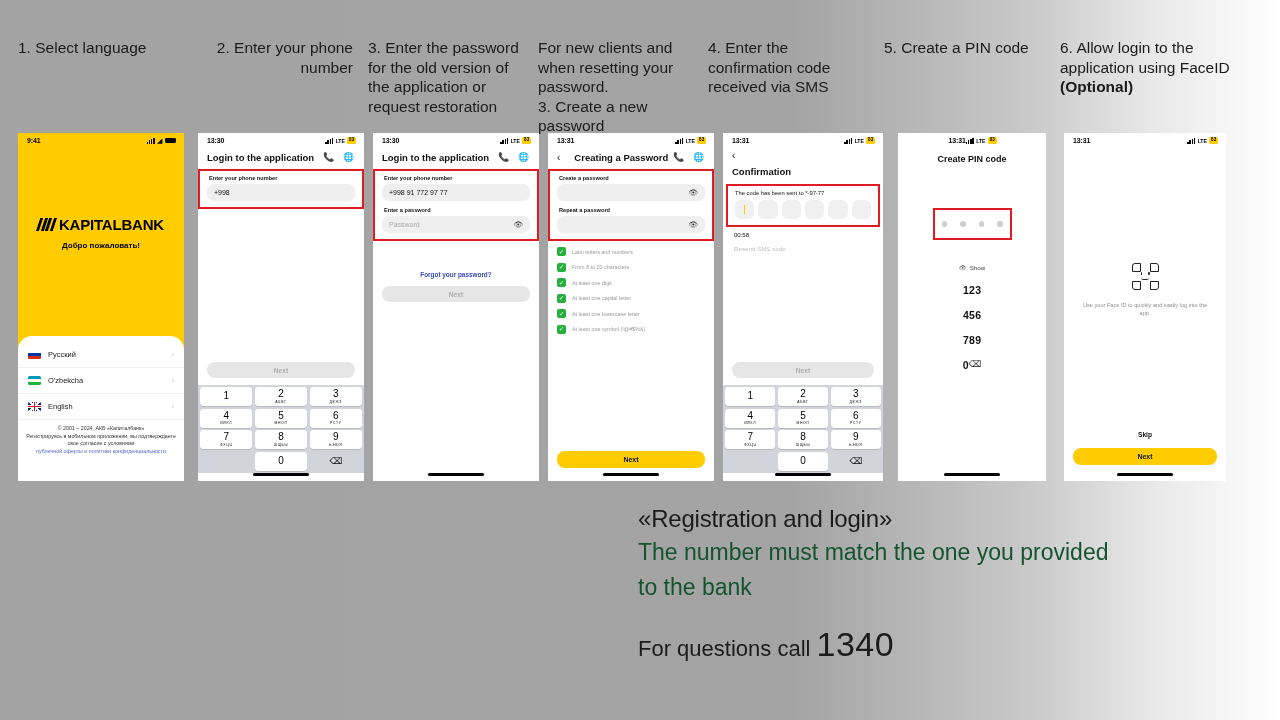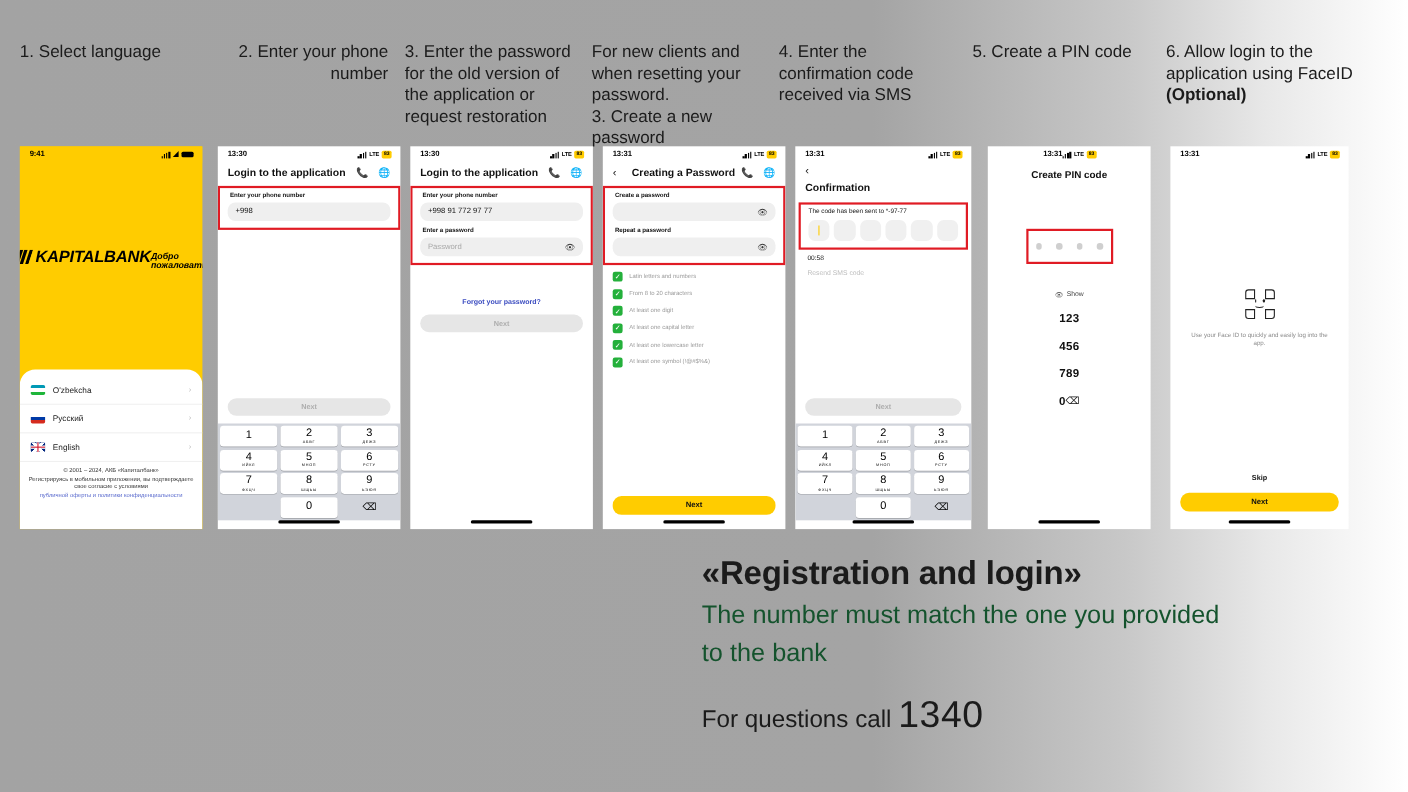--- a/index.html
+++ b/index.html
@@ -53,22 +53,22 @@
   
   .home-ind {
     margin: auto auto 5px auto; width: 56px; height: 3px;
     background: #000; border-radius: 3px; flex: 0 0 3px;
   }
 
   
   .p1 { background: #FFCC00; }
   .p1 .statusbar { background: #FFCC00; }
   .p1-brandarea {
-    flex: 1; display: flex; flex-direction: row;
-    align-items: center; justify-content: center; padding-bottom: 18px; font-style: italic;
+    flex: 1; display: flex; flex-direction: column;
+    align-items: center; justify-content: center; padding-bottom: 18px;
   }
   .p1-logo { display: flex; align-items: center; gap: 4px; }
   .p1-logo-mark {
     width: 17px; height: 13px; position: relative; overflow: hidden;
     transform: skewX(-18deg);
   }
   .p1-logo-mark i {
     position: absolute; top: 0; width: 3px; height: 13px; background: #000;
   }
   .p1-logo-mark i:nth-child(1){ left: 0; } .p1-logo-mark i:nth-child(2){ left: 4.6px; }
@@ -190,21 +190,21 @@
   .fi-smile {
     position:absolute; bottom: 2.5px; left: 2.5px; right: 2.5px; height: 4px;
     border-bottom: 1.4px solid #222; border-radius: 0 0 50% 50%;
   }
   .face-text { margin-top: 11px; font-size: 5.6px; color: #8c8c8c; text-align: center;
                line-height: 8px; padding: 0 16px; }
   .skip { text-align: center; font-size: 6.6px; font-weight: bold; color: #111; }
 
   
   .footer { position: absolute; left: 638px; top: 505px; width: 620px; }
-  .f-title { font-size: 30px; font-weight: bold; color: #1b1b1b; letter-spacing: -0.2px; }
+  .f-title { font-size: 24px; font-weight: normal; color: #1b1b1b; letter-spacing: -0.2px; }
   .f-body { font-size: 23px; color: #14532d; line-height: 35px; margin-top: 2px; }
   .f-call { margin-top: 20px; font-size: 22px; color: #1b1b1b; }
   .f-call b { font-size: 34px; font-weight: normal; letter-spacing: 0.5px; }
 </style>
 </head>
 <body>
 
 <div class="captions">
   <div class="caption" style="left:18px; width:165px;">1. Select language</div>
   <div class="caption" style="left:193px; width:160px;text-align:right;">2. Enter your phone number</div>
@@ -239,27 +239,27 @@
             <i></i>
             <i></i>
             <i></i>
           </div>
         <div class="p1-logo-text">KAPITALBANK</div>
       </div>
       <div class="p1-welcome">Добро пожаловать!</div>
     </div>
     <div class="p1-sheet">
       <div class="lang-row">
+        <div class="flag flag-ru" style="background:linear-gradient(#ffffff 0 33%,#0039a6 33% 66%,#d52b1e 66% 100%);"></div>
+        <div class="lang-name">Русский</div>
+        <div class="chev">›</div>
+      </div>
+      <div class="lang-row">
         <div class="flag flag-uz" style="background:linear-gradient(#1eb53a 0 33%,#ffffff 33% 66%,#0099b5 66% 100%);transform:rotate(180deg);"></div>
         <div class="lang-name">O'zbekcha</div>
-        <div class="chev">›</div>
-      </div>
-      <div class="lang-row">
-        <div class="flag flag-ru" style="background:linear-gradient(#ffffff 0 33%,#0039a6 33% 66%,#d52b1e 66% 100%);"></div>
-        <div class="lang-name">Русский</div>
         <div class="chev">›</div>
       </div>
       <div class="lang-row">
         <div class="flag" style="background:#00247d;">
             <div style="position:absolute;inset:0;background:
              linear-gradient(45deg,transparent 42%,#fff 42% 58%,transparent 58%),
              linear-gradient(-45deg,transparent 42%,#fff 42% 58%,transparent 58%);"></div>
             <div style="position:absolute;left:0;right:0;top:3px;height:3px;background:#fff;"></div>
             <div style="position:absolute;top:0;bottom:0;left:5px;width:3px;background:#fff;"></div>
             <div style="position:absolute;left:0;right:0;top:3.7px;height:1.6px;background:#cf142b;"></div>

